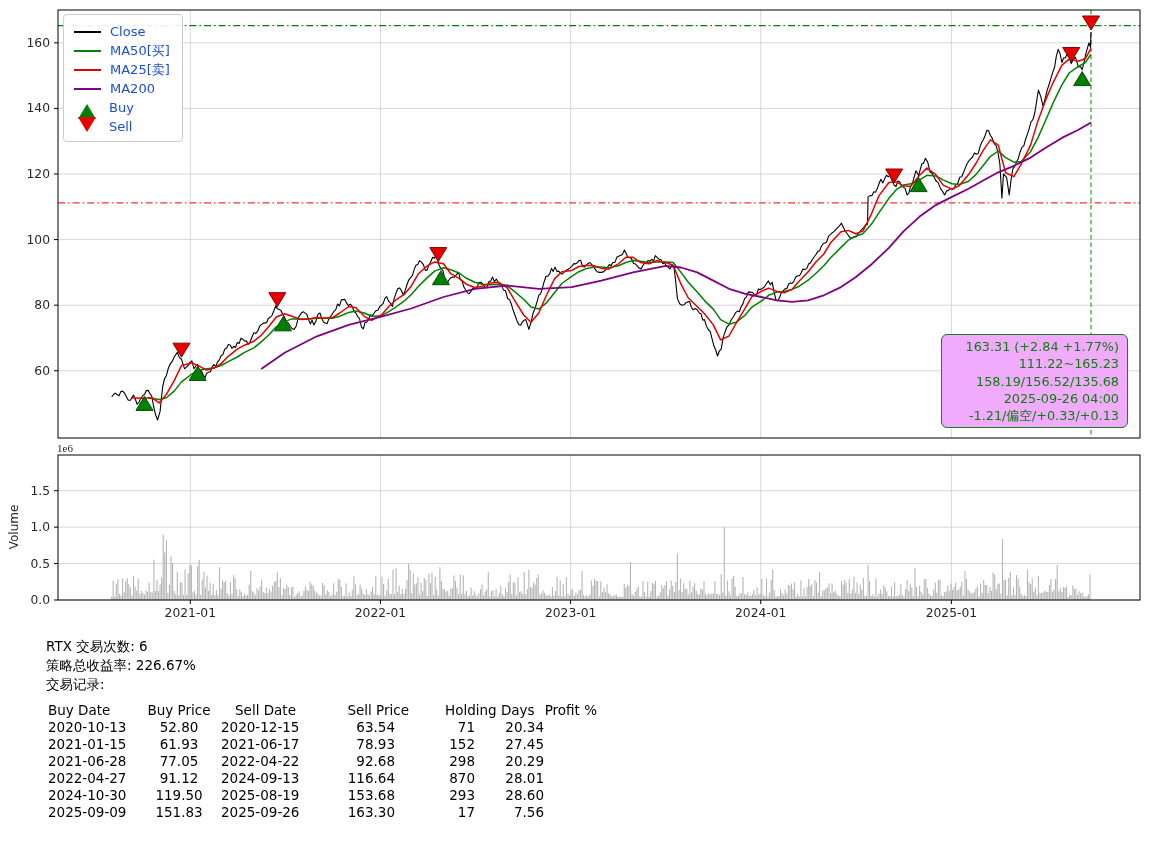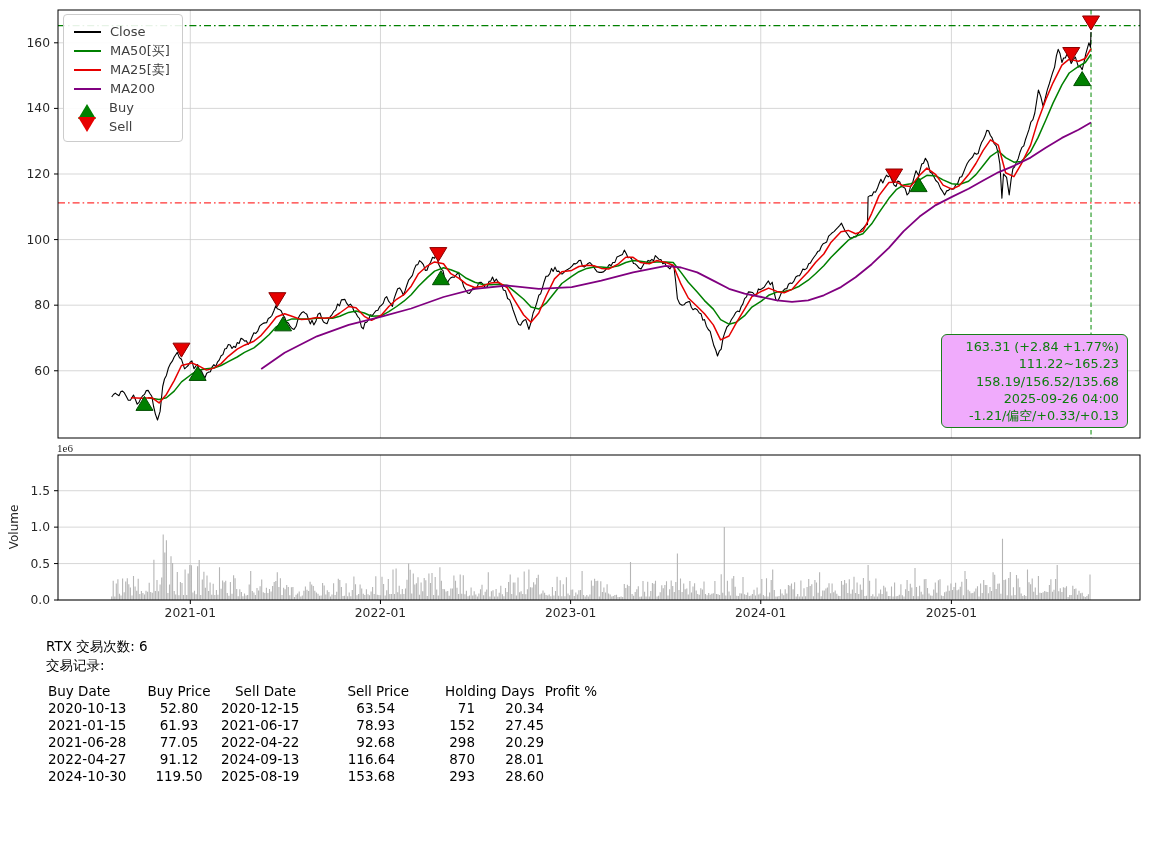--- a/index.html
+++ b/index.html
@@ -4,21 +4,21 @@
 <style>
   html,body{margin:0;padding:0;background:#fff;}
   body{font-family:"DejaVu Sans","Liberation Sans",sans-serif;}
   #fig{position:relative;width:1152px;height:849px;background:#fff;overflow:hidden;}
   #plot-svg{position:absolute;left:0;top:0;}
   
   .legend{position:absolute;left:63px;top:14px;background:rgba(255,255,255,0.9);
     border:1px solid #cccccc;border-radius:4px;padding:7px 12px 5px 10px;z-index:5;}
   .legend-row{display:flex;align-items:center;height:19px;gap:9px;}
   .legend-line{width:27px;height:0;border-top:2.6px solid #000;flex:0 0 27px;}
-  .legend-label{font-size:13px;color:#404040;white-space:nowrap;}
+  .legend-label{font-size:13px;color:#1d4ed8;white-space:nowrap;}
   .tri-up{width:0;height:0;border-left:9px solid transparent;border-right:9px solid transparent;
     border-bottom:15px solid #008000;margin:0 4px 0 4px;flex:0 0 auto;position:relative;top:4px;}
   .tri-down{width:0;height:0;border-left:9px solid transparent;border-right:9px solid transparent;
     border-top:15px solid #e60000;margin:0 4px 0 4px;flex:0 0 auto;position:relative;top:-2px;}
   
   .annot{position:absolute;left:941px;top:334px;width:171px;z-index:6;background:#f0abfc;
     border:1.4px solid #1a7f1a;border-radius:6px;padding:3px 8px 3px 6px;text-align:right;}
   .annot div{font-size:12.8px;line-height:17.3px;color:#0e7d0e;white-space:nowrap;}
   
   .vol-ylabel{position:absolute;left:14px;top:527px;width:0;height:0;z-index:4;}
@@ -165,20 +165,21 @@
     </div>
 
   <div class="vol-ylabel">
     <span>Volume</span>
   </div>
   <div class="vol-offset">1e6</div>
 
   <div class="report">
     <div id="summary">
         <div class="summary-line">RTX 交易次数: 6</div>
+        <div class="summary-line">策略总收益率: 226.67%</div>
         <div class="summary-line">交易记录:</div>
       </div>
     <div class="trades" id="trades">
         <div class="trow thead">
           <span class="c1">Buy Date</span>
           <span class="c2">Buy Price</span>
           <span class="c3">Sell Date</span>
           <span class="c4">Sell Price</span>
           <span class="c5">Holding Days</span>
           <span class="c6">Profit %</span>
@@ -216,15 +217,23 @@
           <span class="c6">28.01</span>
         </div>
         <div class="trow">
           <span class="c1">2024-10-30</span>
           <span class="c2">119.50</span>
           <span class="c3">2025-08-19</span>
           <span class="c4">153.68</span>
           <span class="c5">293</span>
           <span class="c6">28.60</span>
         </div>
+        <div class="trow">
+          <span class="c1">2025-09-09</span>
+          <span class="c2">151.83</span>
+          <span class="c3">2025-09-26</span>
+          <span class="c4">163.30</span>
+          <span class="c5">17</span>
+          <span class="c6">7.56</span>
+        </div>
       </div>
   </div>
 </div>
 
 </body></html>

